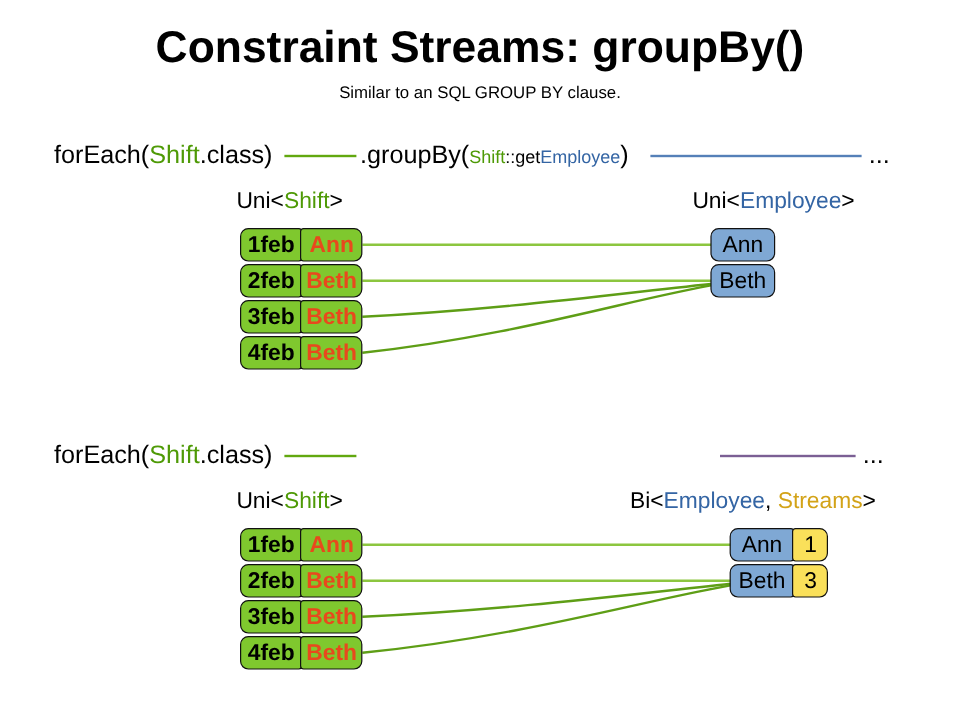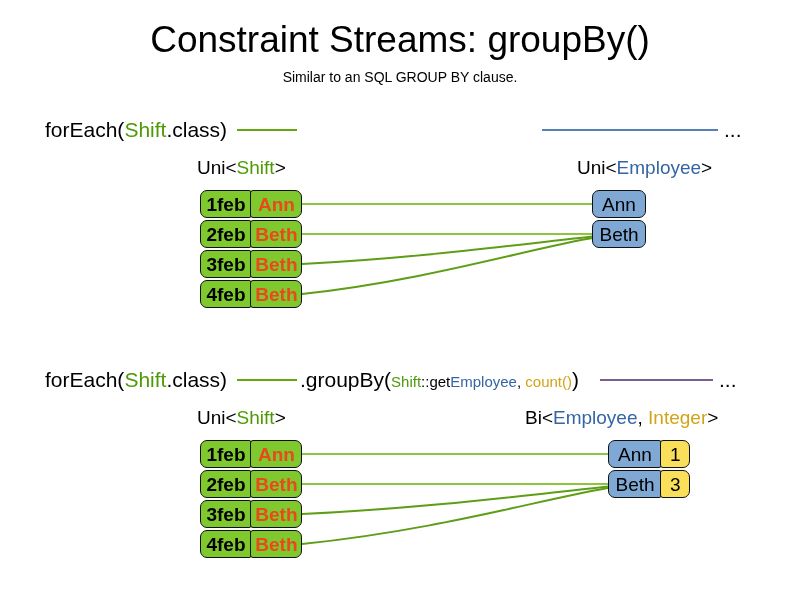--- a/index.html
+++ b/index.html
@@ -18,21 +18,21 @@
 
   
   .page-title {
     position: absolute;
     left: 0;
     top: 18px;
     width: 800px;
     text-align: center;
     font-size: 37px;
     line-height: 44px;
-    font-weight: normal;
+    font-weight: bold;
     color: #000000;
     white-space: nowrap;
   }
   .page-subtitle {
     position: absolute;
     left: 0;
     top: 68px;
     width: 800px;
     text-align: center;
     font-size: 14px;
@@ -136,20 +136,21 @@
 </style>
 </head>
 <body>
 
 <div class="page-title">Constraint Streams: groupBy()</div>
 <div class="page-subtitle">Similar to an SQL GROUP BY clause.</div>
 
 <div class="pipeline" style="top:115px;">
   <span class="seg" style="left:45px;"><span class="tok-black">forEach(</span><span class="tok-green">Shift</span><span class="tok-black">.class)</span></span>
   <span class="rule rule-green" style="left:237px; top:14px; width:60px;"></span>
+  <span class="seg" style="left:300px;"><span class="tok-black">.groupBy(</span><span class="tok-green small-tok">Shift</span><span class="tok-black small-tok">::get</span><span class="tok-blue small-tok">Employee</span><span class="tok-black">)</span></span>
   <span class="rule rule-blue" style="left:542px; top:14px; width:176px;"></span>
   <span class="ellipsis" style="left:724px;">...</span>
 </div>
 
 <div class="type-label" style="left:197px; top:155px;"><span class="tok-black">Uni&lt;</span><span class="tok-green">Shift</span><span class="tok-black">&gt;</span></div>
 <div class="type-label" style="left:541px; top:155px;margin-left:36px;"><span class="tok-black">Uni&lt;</span><span class="tok-blue">Employee</span><span class="tok-black">&gt;</span></div>
 
 <svg class="links">
   <g fill="none" stroke="#8CC63F" stroke-width="2">
     <path d="M302,204 L598,204"></path>
@@ -181,27 +182,26 @@
 <div class="node" style="left:592px; top:190px;">
   <div class="cell cell-solo fill-blue txt-black" style="width:54px;">Ann</div>
 </div>
 <div class="node" style="left:592px; top:220px;">
   <div class="cell cell-solo fill-blue txt-black" style="width:54px;">Beth</div>
 </div>
 
 <div class="pipeline" style="top:365px;">
   <span class="seg" style="left:45px;"><span class="tok-black">forEach(</span><span class="tok-green">Shift</span><span class="tok-black">.class)</span></span>
   <span class="rule rule-green" style="left:237px; top:14px; width:60px;"></span>
-  <span class="seg" style="left:300px;"><span class="tok-black">.groupBy(</span><span class="tok-green small-tok">Shift</span><span class="tok-black small-tok">::get</span><span class="tok-blue small-tok">Employee</span><span class="tok-black small-tok">, </span><span class="tok-gold small-tok">count()</span><span class="tok-black">)</span></span>
   <span class="rule rule-purple" style="left:600px; top:14px; width:113px;"></span>
   <span class="ellipsis" style="left:719px;">...</span>
 </div>
 
 <div class="type-label" style="left:197px; top:405px;"><span class="tok-black">Uni&lt;</span><span class="tok-green">Shift</span><span class="tok-black">&gt;</span></div>
-<div class="type-label" style="left:525px; top:405px;"><span class="tok-black">Bi&lt;</span><span class="tok-blue">Employee</span><span class="tok-black">, </span><span class="tok-gold">Integer</span><span class="tok-black">&gt;</span></div>
+<div class="type-label" style="left:525px; top:405px;"><span class="tok-black">Bi&lt;</span><span class="tok-blue">Employee</span><span class="tok-black">, </span><span class="tok-gold">Streams</span><span class="tok-black">&gt;</span></div>
 
 <svg class="links">
   <g fill="none" stroke="#8CC63F" stroke-width="2">
     <path d="M302,454 L614,454"></path>
     <path d="M302,484 L614,484"></path>
   </g>
   <g fill="none" stroke="#5E9E16" stroke-width="2">
     <path d="M302,514 C430,508 535,494 614,486"></path>
     <path d="M302,544 C440,530 545,498 614,487"></path>
   </g>

